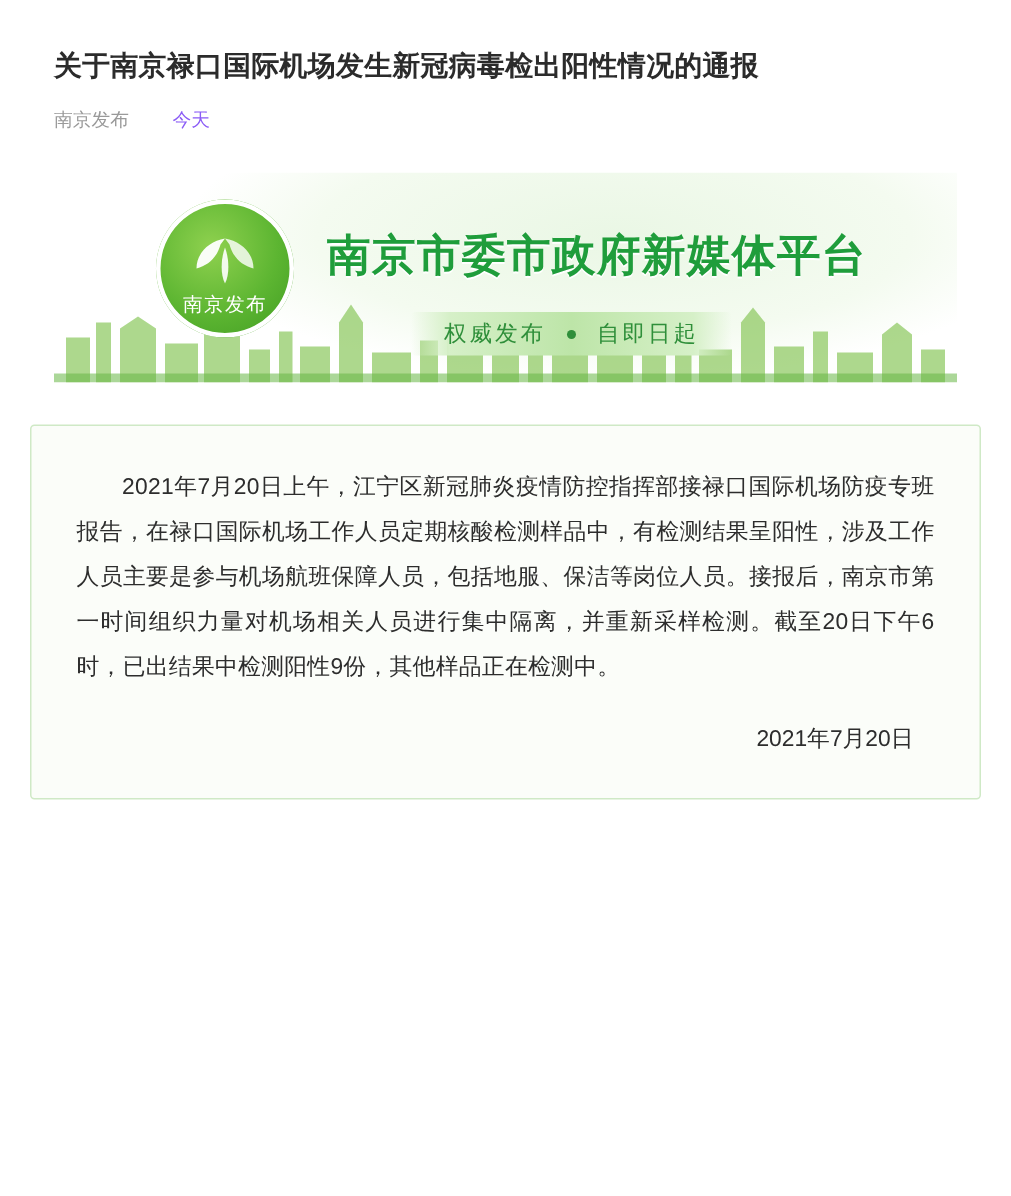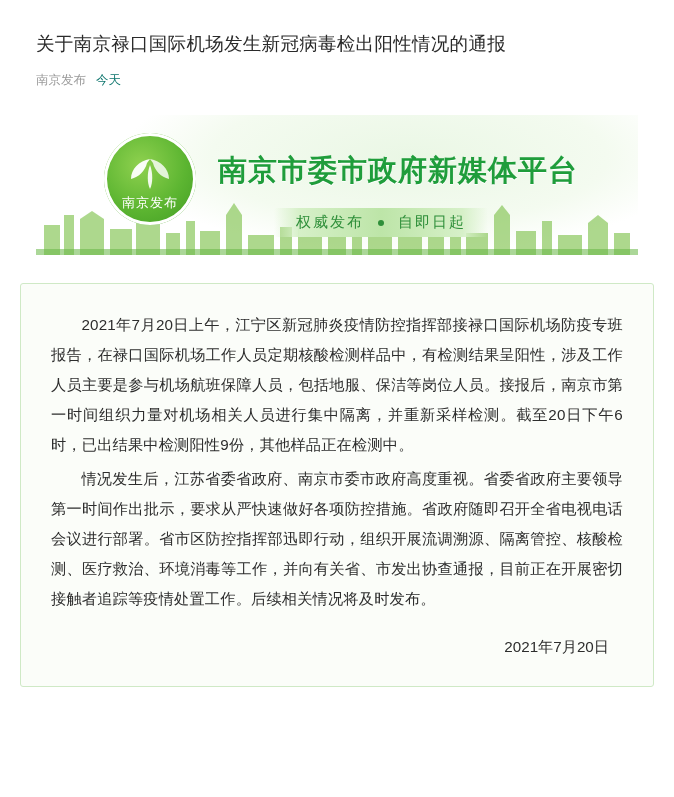--- a/index.html
+++ b/index.html
@@ -18,38 +18,39 @@
     width: 674px;
     height: 797px;
     position: relative;
     background: #ffffff;
     box-sizing: border-box;
   }
   .article-title {
     font-size: 18.5px;
     line-height: 28px;
     color: #2b2b2b;
-    font-weight: normal;
+    font-weight: bold;
     margin: 0;
     padding: 30px 36px 0 36px;
     letter-spacing: 0.3px;
   }
   .meta-row {
     padding: 14px 36px 0 36px;
     font-size: 12.5px;
     color: #9a9a9a;
     display: flex;
     align-items: center;
     gap: 10px;
   }
   .meta-source {
     color: #9a9a9a;
   }
   .meta-time {
-    color: #0f766e;
+    color: #8b5cf6;
+    margin-left: 19px;
   }
 
   
   .banner-wrap {
     margin: 26px 36px 0 36px;
     height: 150px;
     position: relative;
     overflow: hidden;
   }
   .banner {
@@ -219,20 +220,19 @@
       <div class="banner-sub">
         <span>权威发布</span>
         <span class="dot"></span>
         <span>自即日起</span>
       </div>
     </div>
   </div>
 
   <div class="body-box">
     <p class="para">2021年7月20日上午，江宁区新冠肺炎疫情防控指挥部接禄口国际机场防疫专班报告，在禄口国际机场工作人员定期核酸检测样品中，有检测结果呈阳性，涉及工作人员主要是参与机场航班保障人员，包括地服、保洁等岗位人员。接报后，南京市第一时间组织力量对机场相关人员进行集中隔离，并重新采样检测。截至20日下午6时，已出结果中检测阳性9份，其他样品正在检测中。</p>
-    <p class="para">情况发生后，江苏省委省政府、南京市委市政府高度重视。省委省政府主要领导第一时间作出批示，要求从严快速做好各项防控措施。省政府随即召开全省电视电话会议进行部署。省市区防控指挥部迅即行动，组织开展流调溯源、隔离管控、核酸检测、医疗救治、环境消毒等工作，并向有关省、市发出协查通报，目前正在开展密切接触者追踪等疫情处置工作。后续相关情况将及时发布。</p>
 
     <div class="sign">
       <div>2021年7月20日</div>
     </div>
   </div>
 
 </div>
 
 </body></html>

